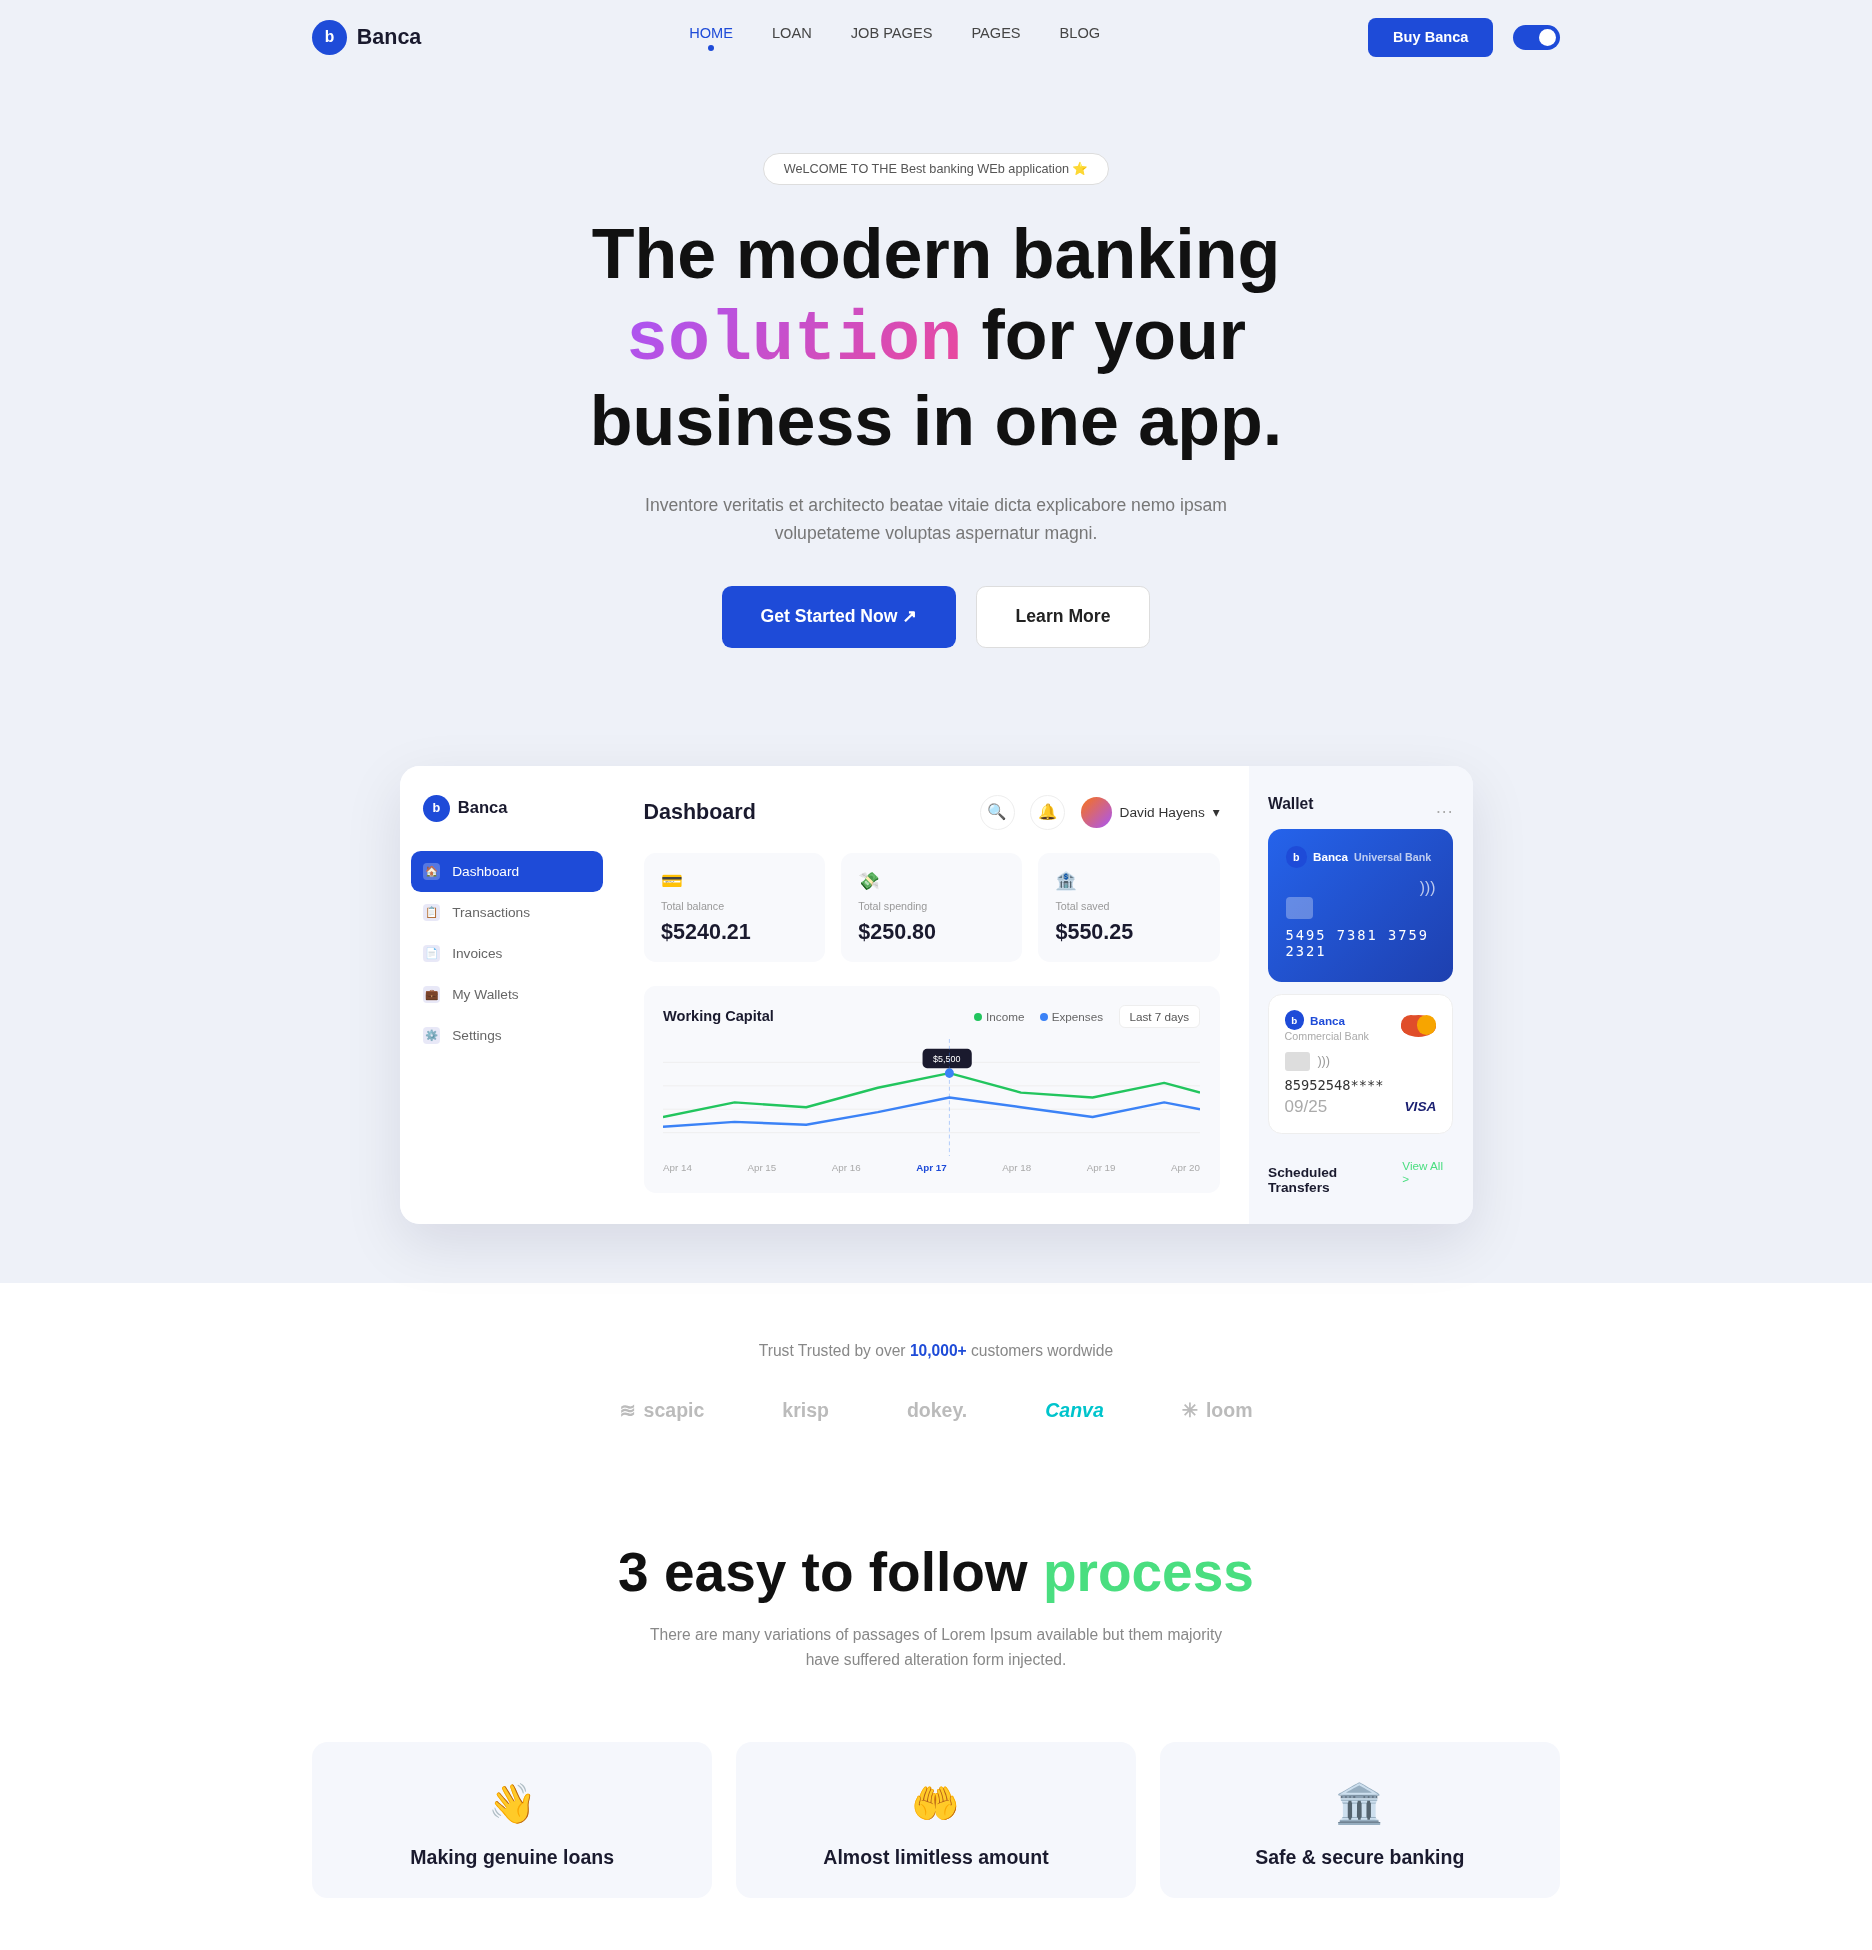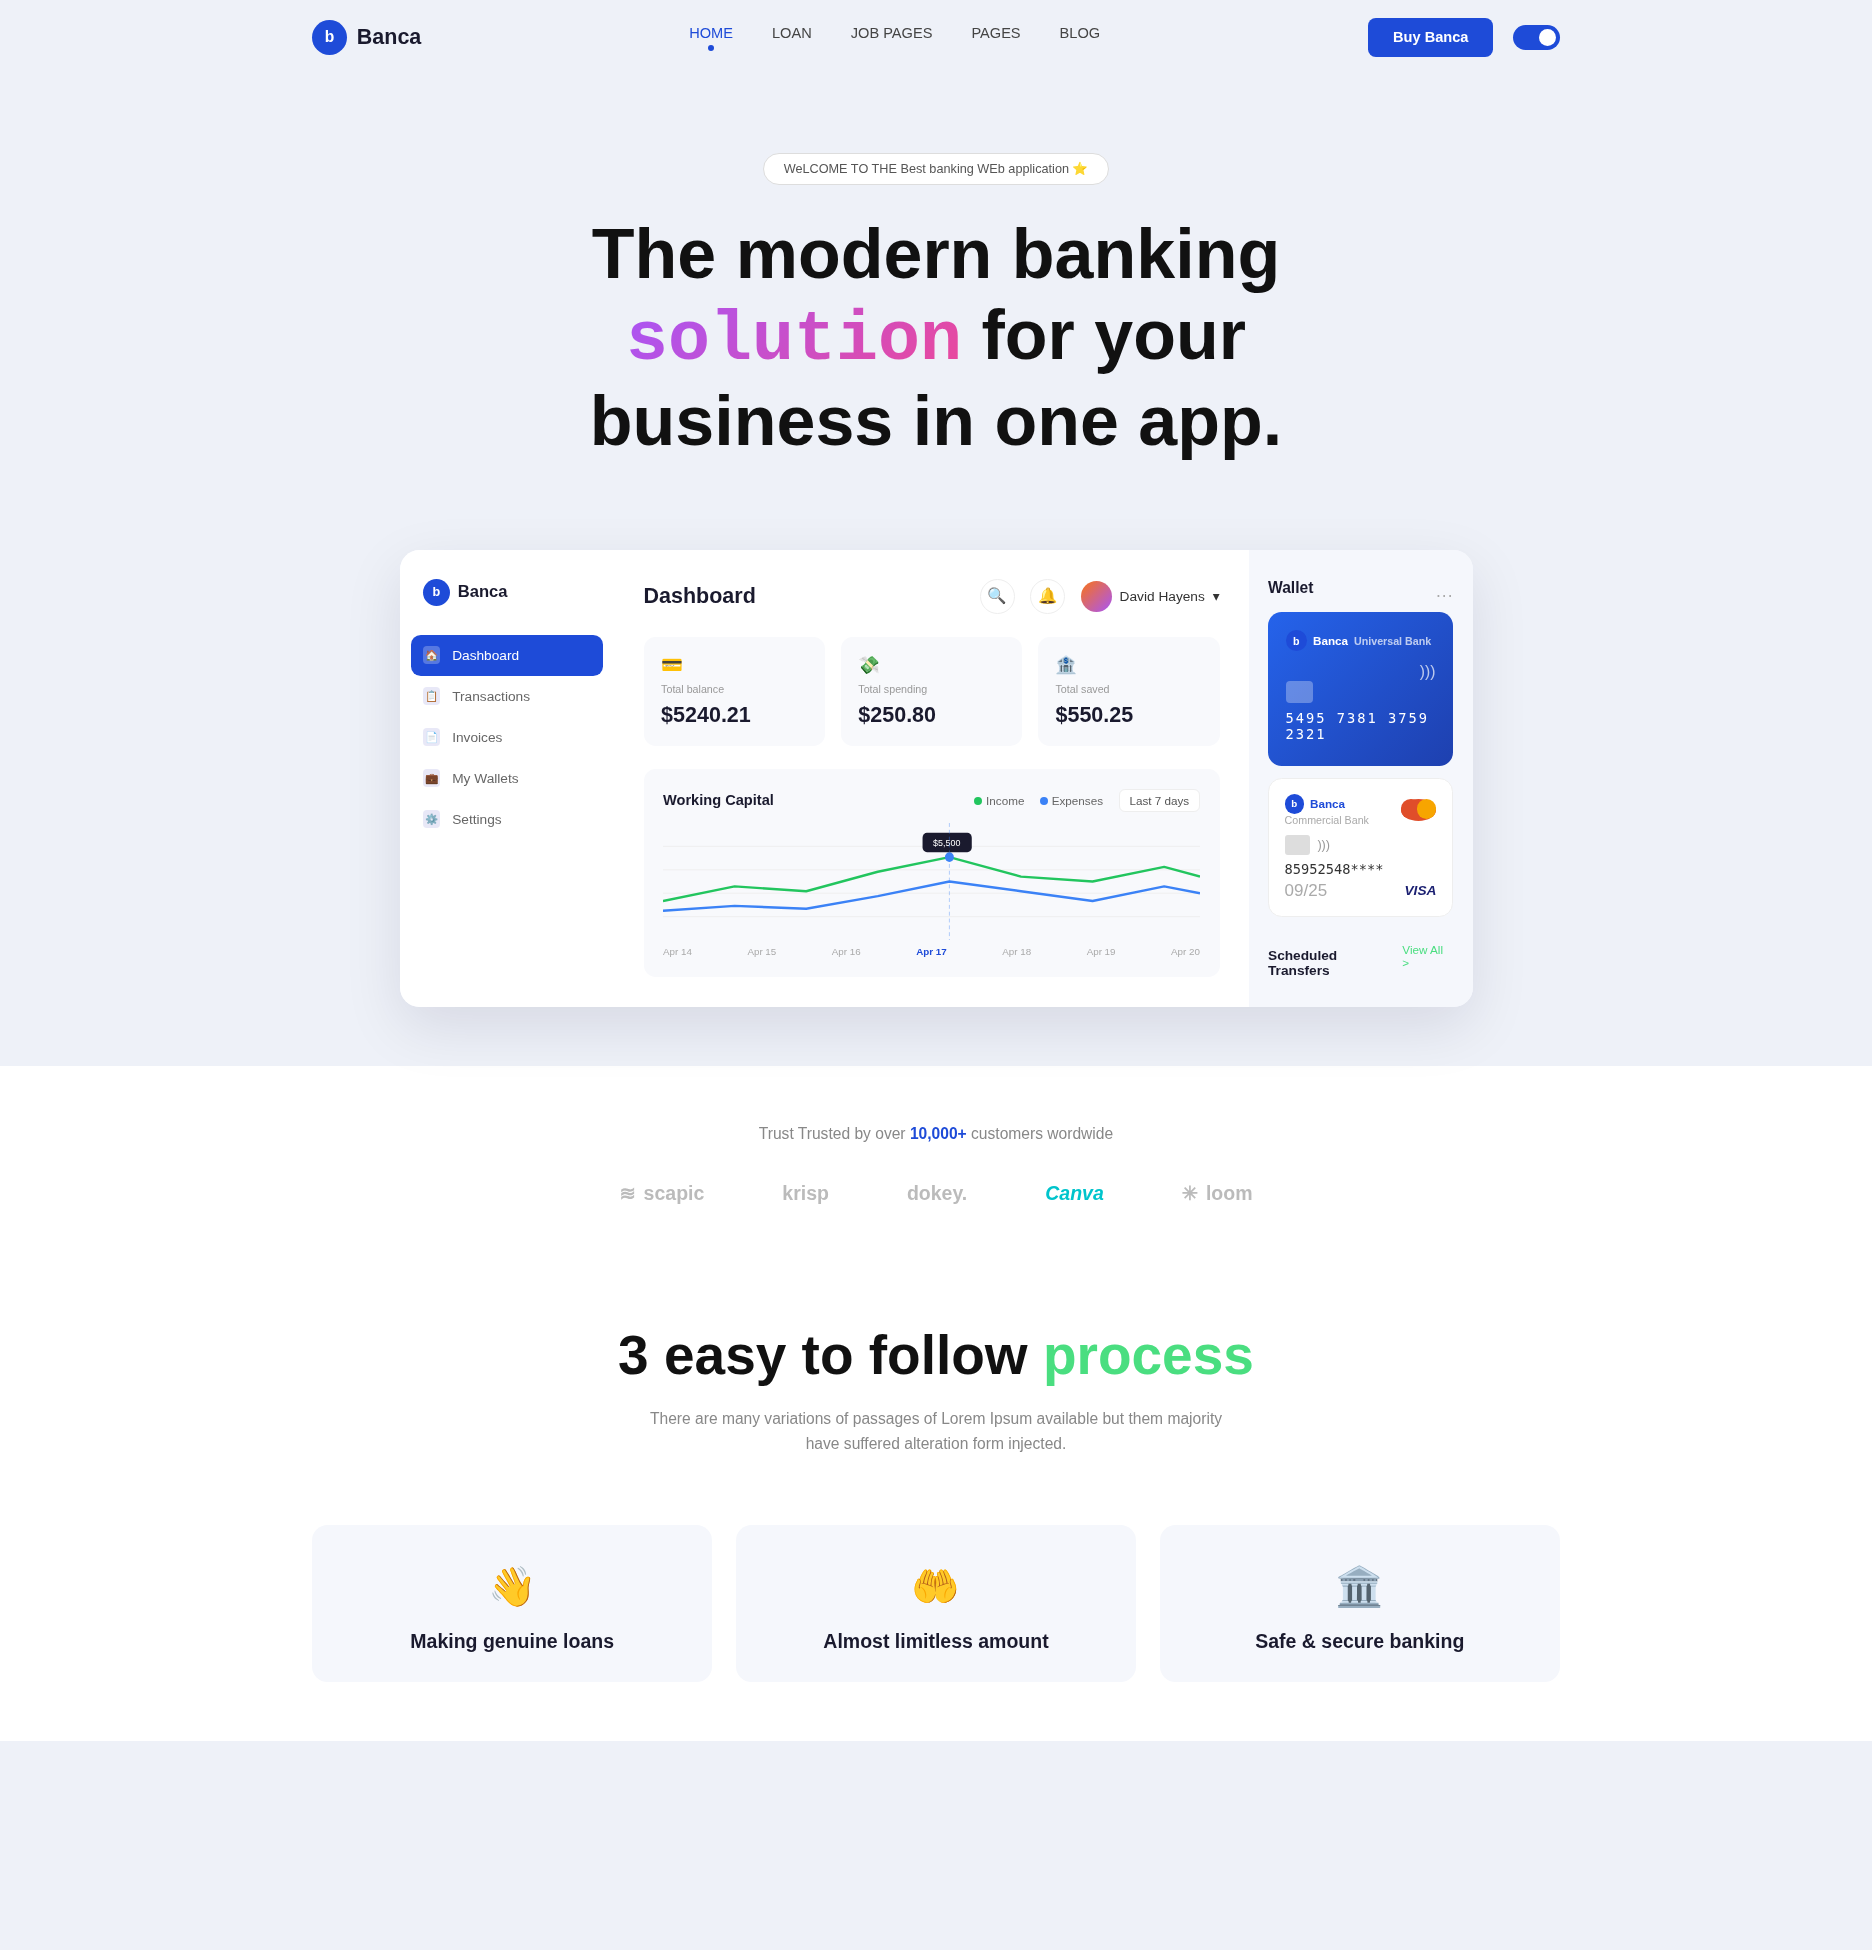--- a/index.html
+++ b/index.html
@@ -578,20 +578,25 @@
   </div>
 </nav>
 
 <section class="hero">
   <div class="hero-badge">
     <span>WeLCOME TO THE Best banking WEb application ⭐</span>
   </div>
   <h1 class="hero-title">
     <span>The modern banking </span><span class="solution">solution</span><span> for your business in one app.</span>
   </h1>
+  <p class="hero-subtitle">Inventore veritatis et architecto beatae vitaie dicta explicabore nemo ipsam volupetateme voluptas aspernatur magni.</p>
+  <div class="hero-buttons">
+    <button class="btn-primary">Get Started Now ↗</button>
+    <button class="btn-secondary">Learn More</button>
+  </div>
 </section>
 
 <section class="dashboard-preview">
   <div class="dashboard-outer">
 
     <div class="db-sidebar">
       <div class="db-brand">
         <div class="db-brand-icon">b</div>
         <span>Banca</span>
       </div>

